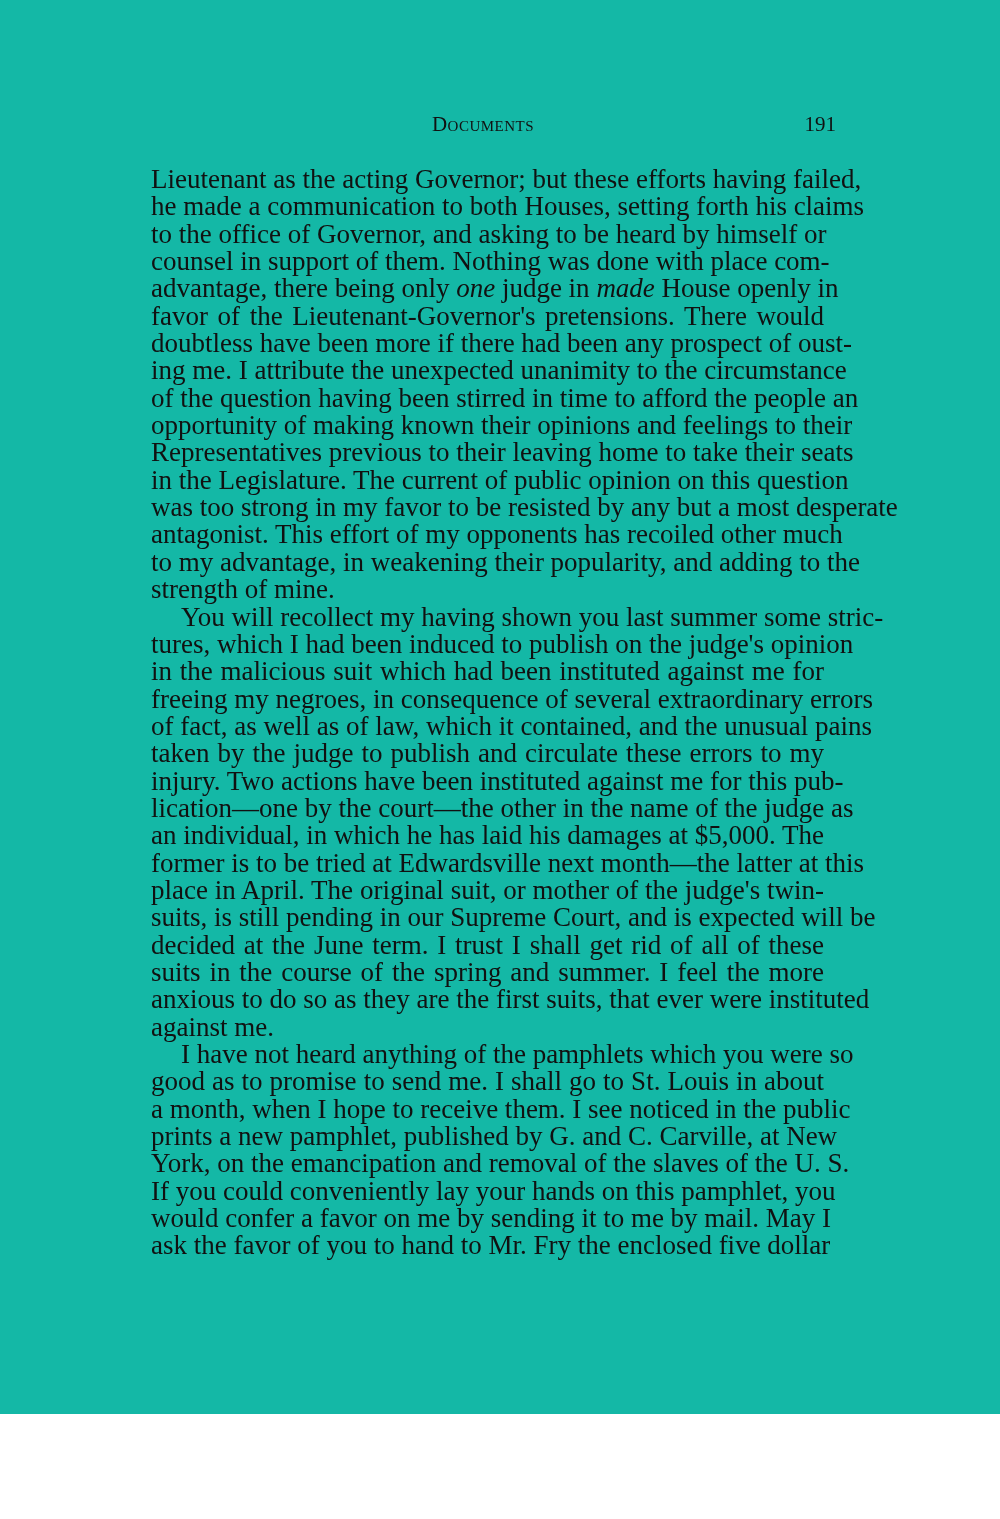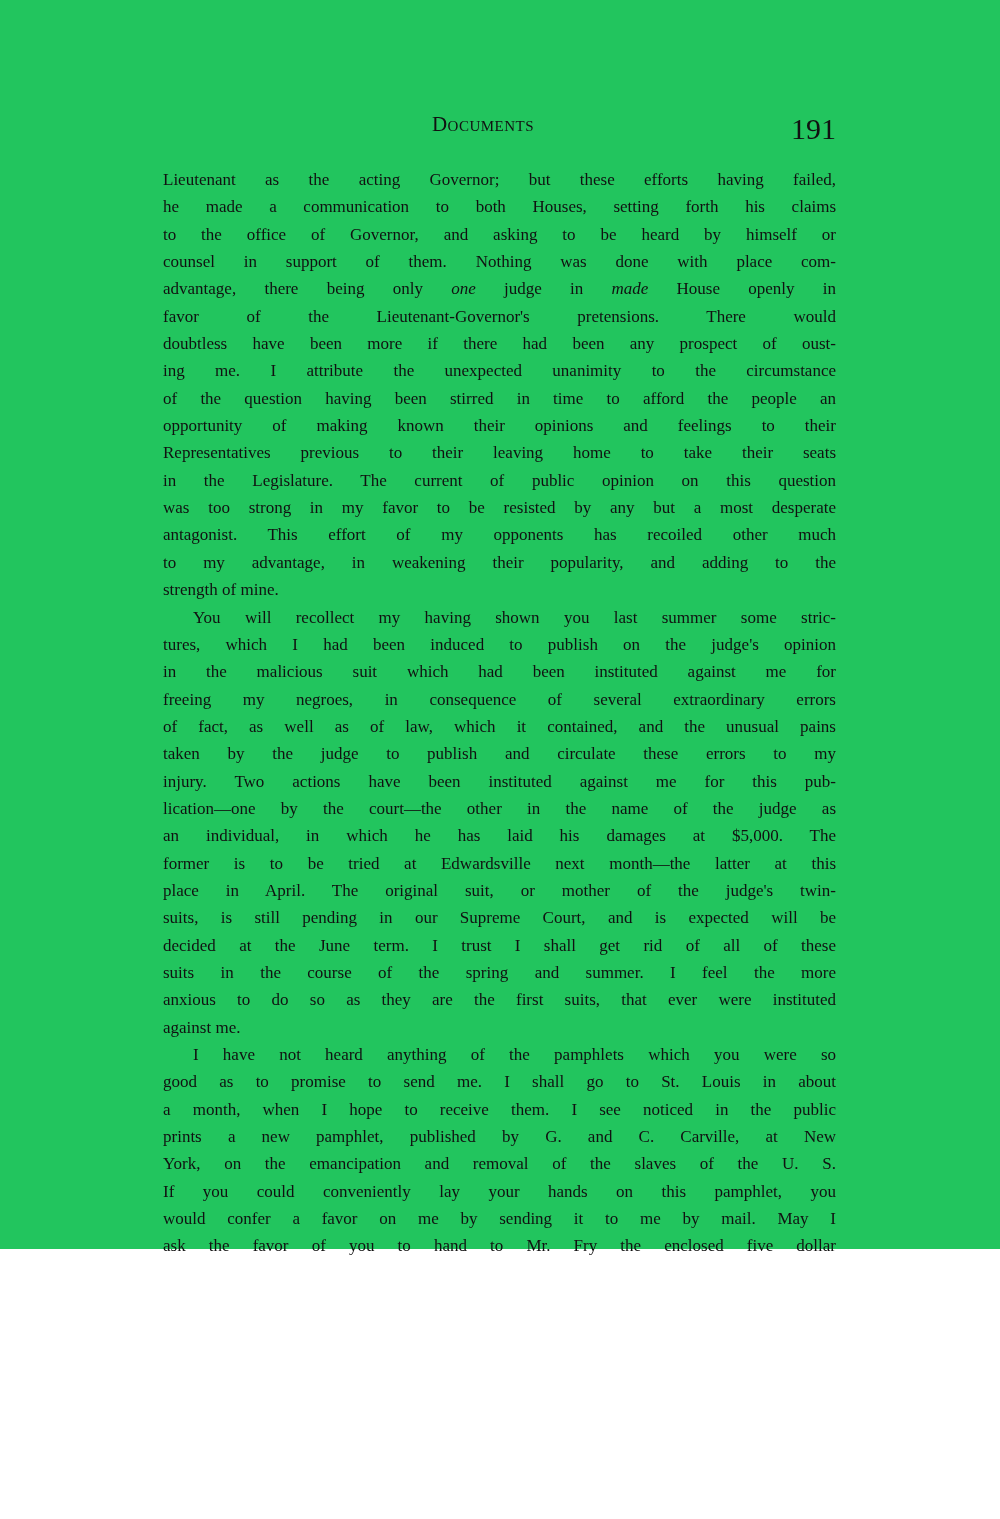--- a/index.html
+++ b/index.html
@@ -1,36 +1,36 @@
 <!DOCTYPE html>
 <html><head>
 <meta charset="utf-8">
 <style>
   html, body { margin: 0; padding: 0; background: #ffffff; }
   body { width: 1000px; height: 1519px; position: relative; overflow: hidden; }
   .page {
-    position: absolute; left: 0; top: 0; width: 1000px; height: 1249px;
-    background: #22c55e; color: #111111;
+    position: absolute; left: 0; top: 0; width: 1000px; height: 1414px;
+    background: #14b8a6; color: #111111;
     font-family: "DejaVu Serif", "Liberation Serif", serif;
   }
   .running-head {
     position: absolute; top: 112px; left: 163px; width: 673px; height: 30px;
     font-family: "Liberation Serif", serif;
   }
   .head-title {
     position: absolute; left: 0; width: 640px; text-align: center; top: 0;
     font-size: 21px; letter-spacing: 0.5px; font-variant: small-caps;
   }
   .page-number {
-    position: absolute; right: 0; top: 0; font-size: 30px;
+    position: absolute; right: 0; top: 0; font-size: 21px;
   }
   .body-text {
-    position: absolute; top: 166px; left: 163px; width: 673px;
+    position: absolute; top: 166px; left: 151px; width: 673px;
     font-family: "Liberation Serif", serif;
-    font-size: 17px; line-height: 27.35px;
+    font-size: 27px; line-height: 27.35px;
   }
   .line {
     display: block; height: 27.35px; white-space: nowrap;
     text-align: justify; text-align-last: justify;
   }
   .line.last { text-align-last: left; }
   .line.indent { padding-left: 30px; }
   em { }
 </style>
 </head>

